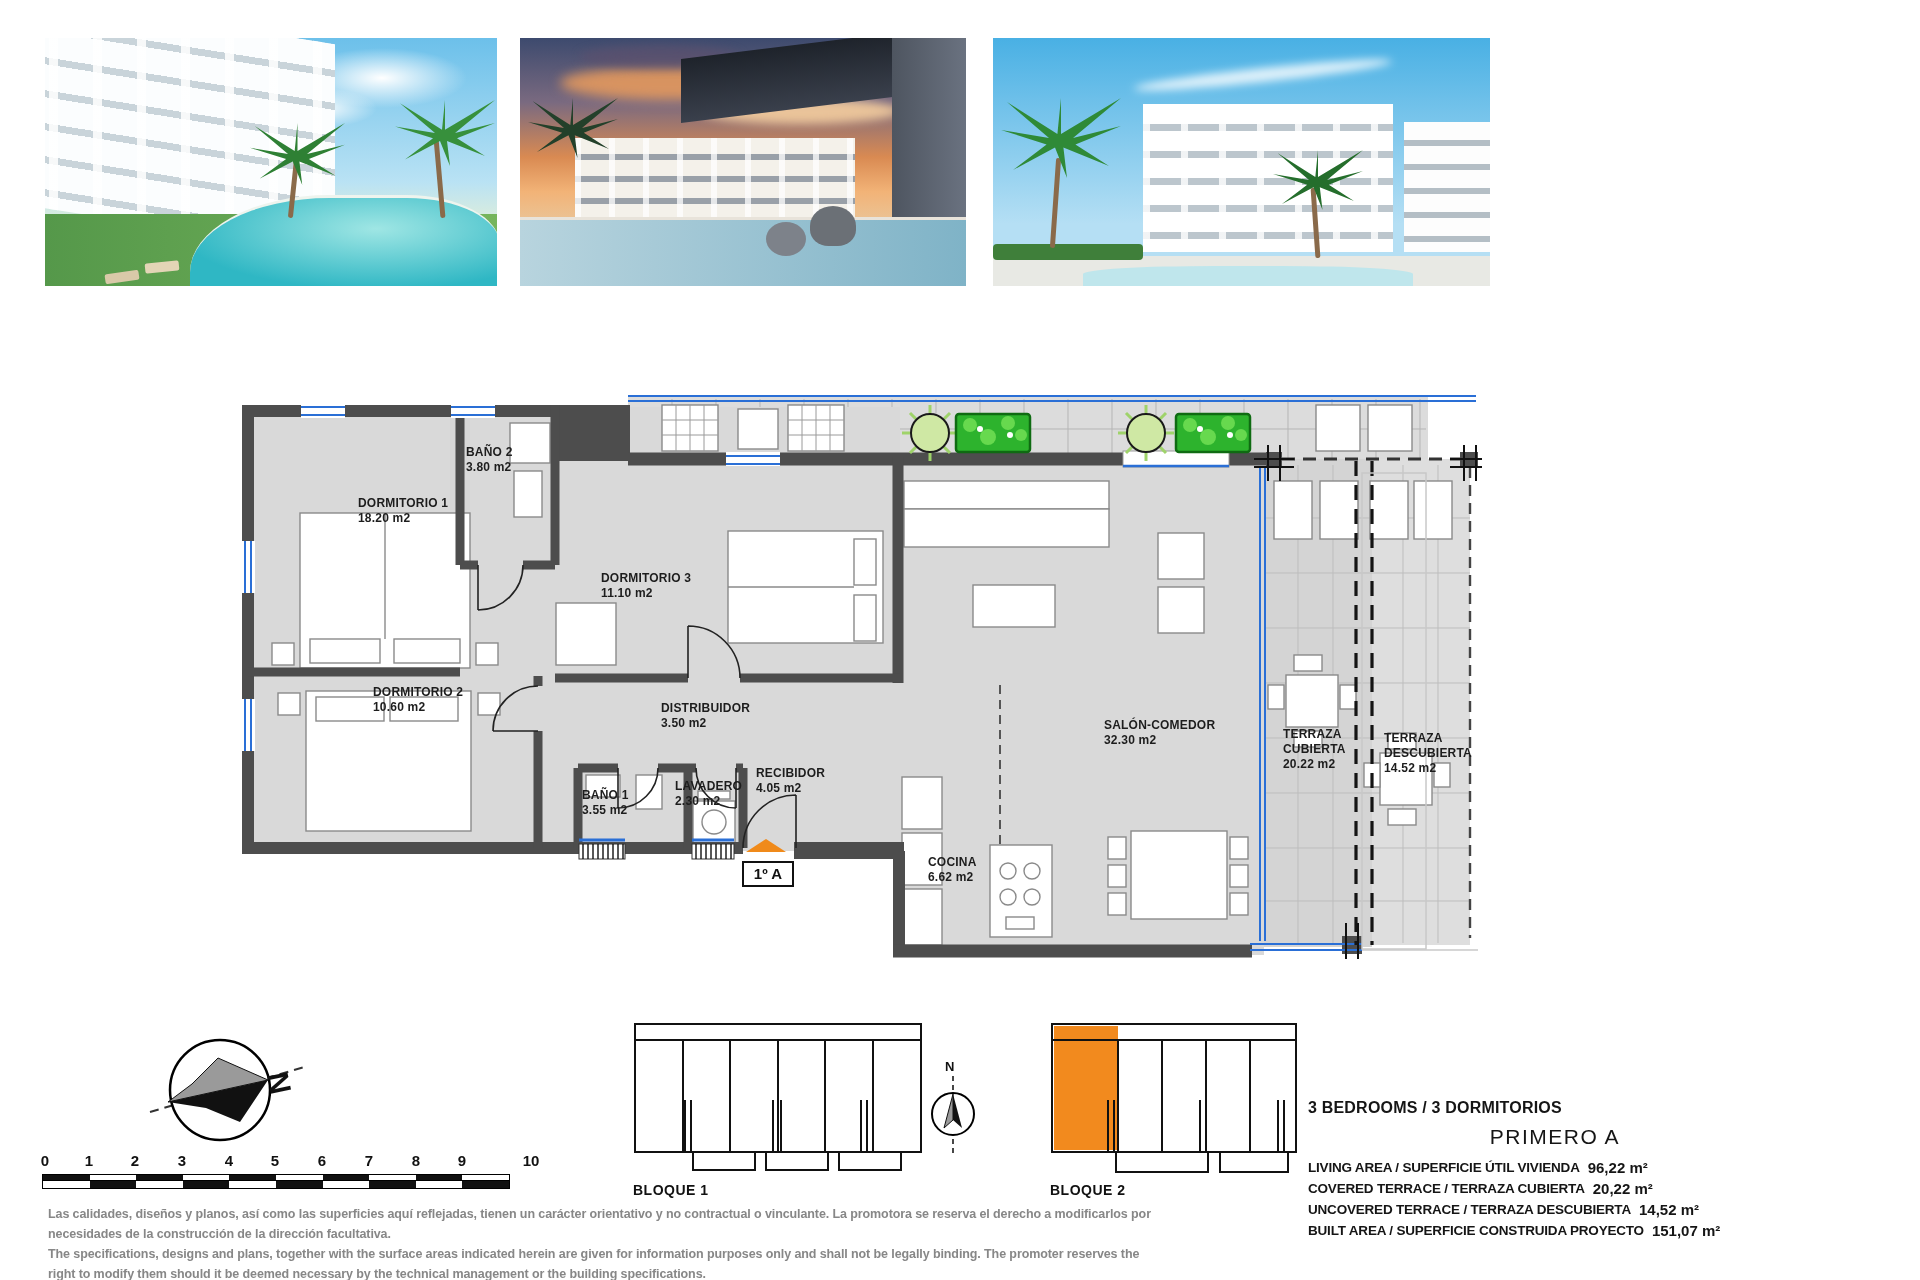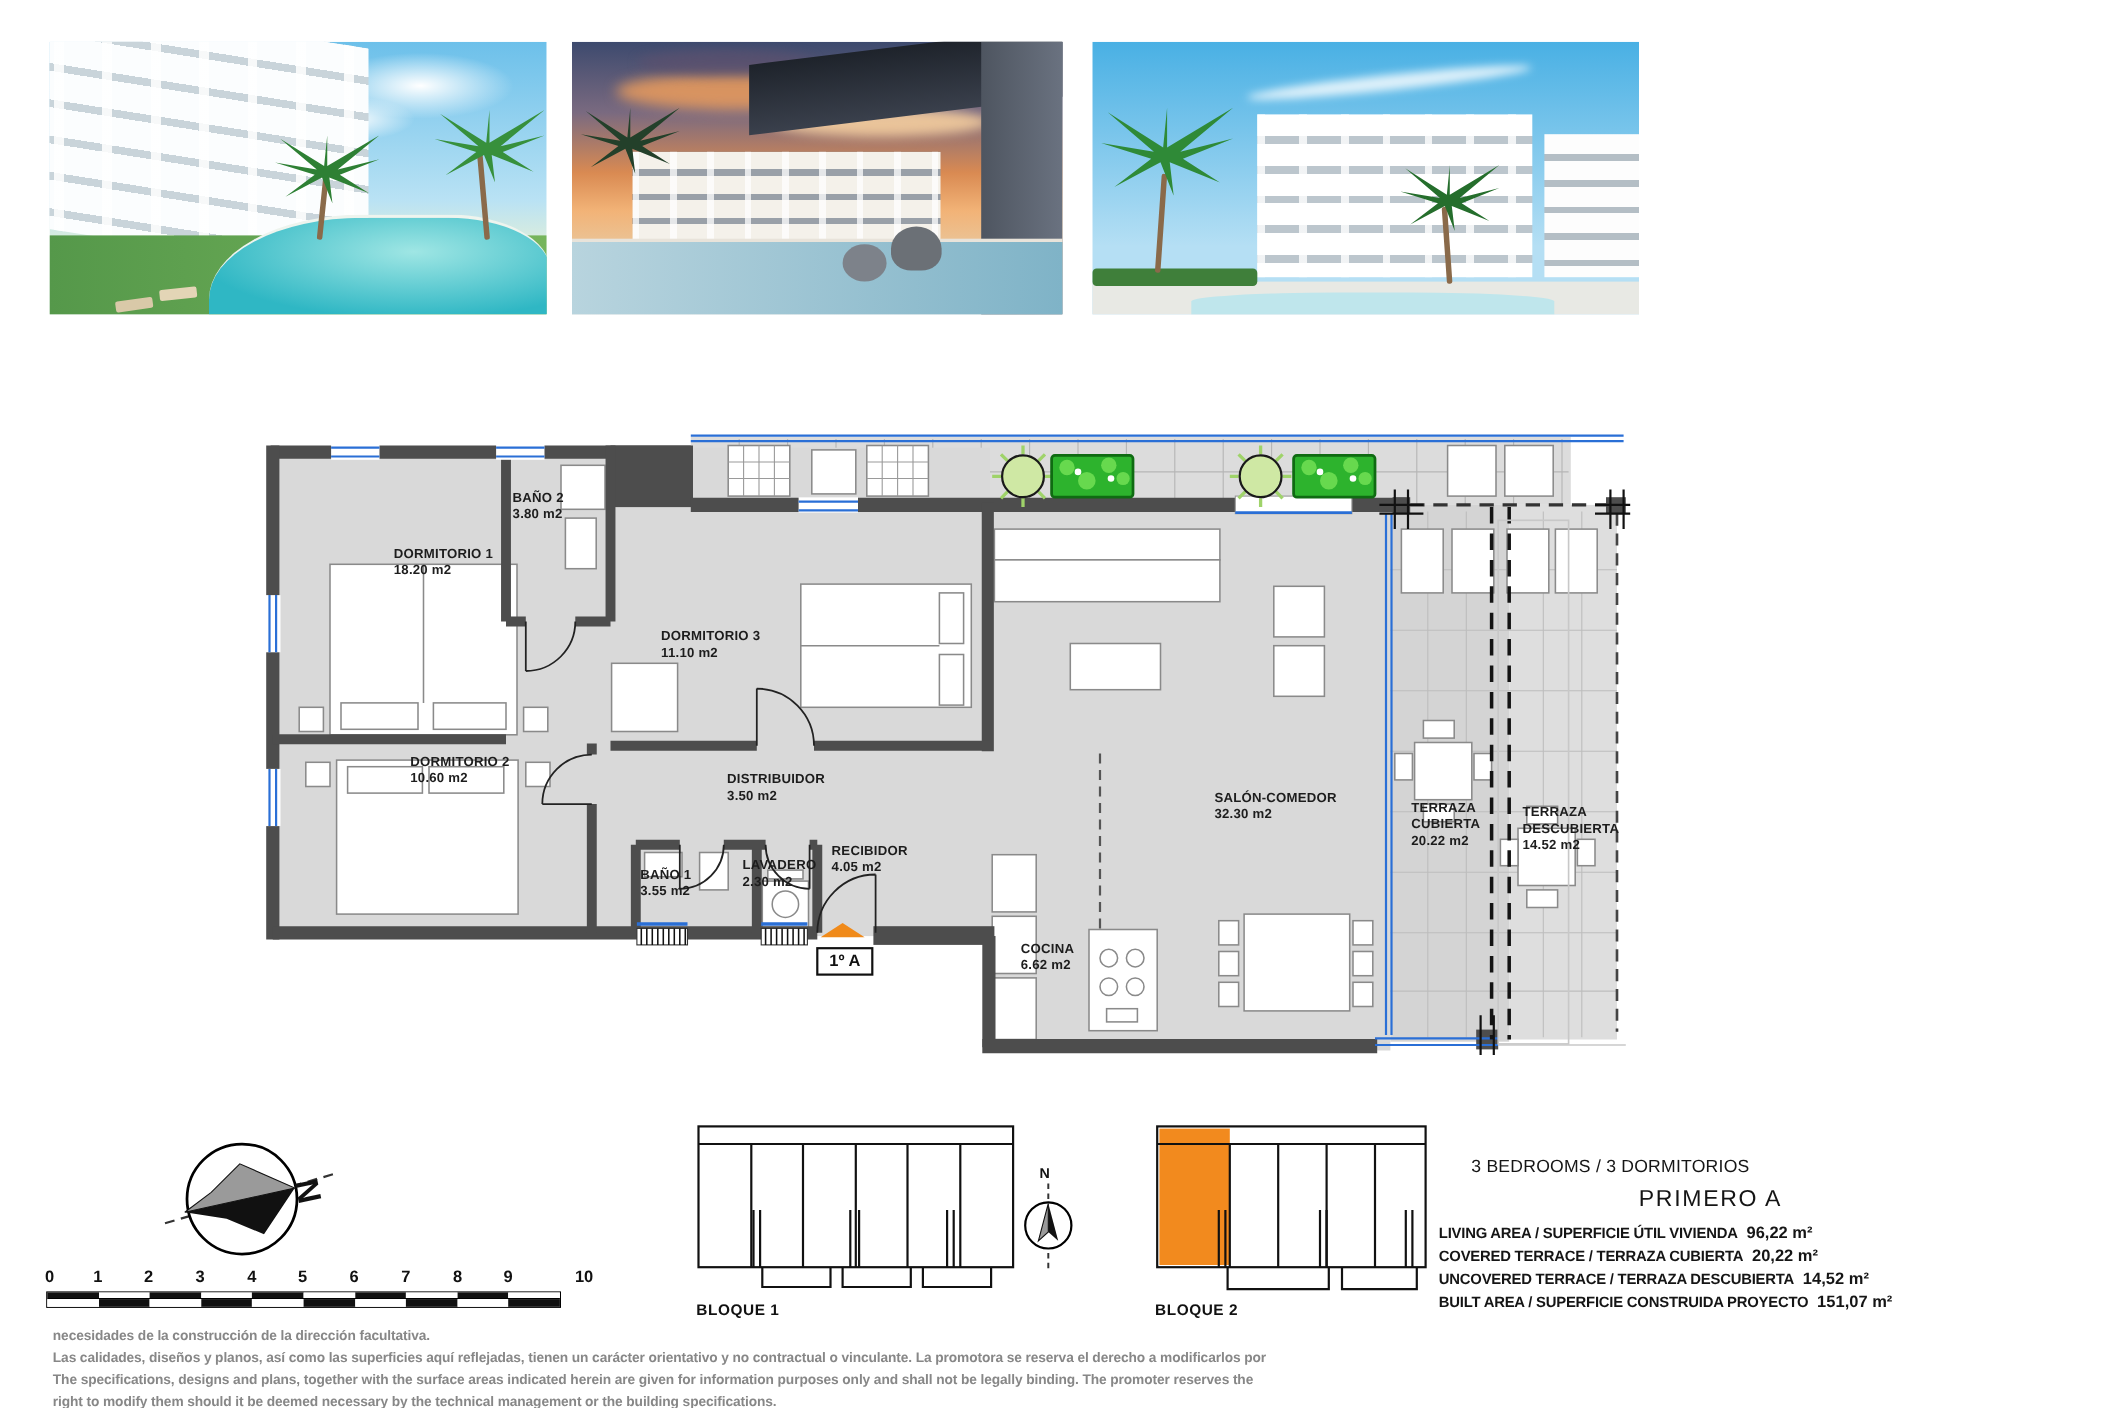--- a/index.html
+++ b/index.html
@@ -42,21 +42,21 @@
   .sb{background:#111;} .sw{background:#fff;}
 
   .blocksvg{position:absolute;}
   #b1{left:633px;top:1022px;}
   #b2{left:1050px;top:1022px;}
   .blklabel{position:absolute;font-weight:bold;font-size:14px;color:#111;letter-spacing:.5px;}
   #b1l{left:633px;top:1182px;width:292px;}
   #b2l{left:1050px;top:1182px;width:250px;}
 
   #specs{position:absolute;left:1308px;top:1052px;width:312px;color:#151515;}
-  #specs .hdr{text-align:center;font-weight:normal;font-size:16px;letter-spacing:.2px;}
+  #specs .hdr{text-align:left;font-weight:bold;font-size:16px;letter-spacing:.2px;margin-top:47px;}
   #specs .unit{text-align:right;font-weight:normal;font-size:21px;letter-spacing:1.5px;margin-top:8px;}
   #specs .rows{margin-top:8px;}
   #specs .srowline{display:flex;justify-content:space-between;line-height:21px;}
   #specs .lab{font-weight:bold;font-size:13.5px;letter-spacing:-.2px;white-space:nowrap;}
   #specs .val{font-weight:bold;font-size:15px;white-space:nowrap;padding-left:8px;}
 
   #disclaimer{position:absolute;left:48px;top:1204px;width:1150px;color:#878787;font-weight:bold;
               font-size:12.5px;line-height:20px;letter-spacing:-.1px;}
   #disclaimer div{white-space:nowrap;}
 </style>
@@ -456,19 +456,19 @@
         <span class="val">14,52 m²</span>
       </div>
       <div class="srowline">
         <span class="lab">BUILT AREA / SUPERFICIE CONSTRUIDA PROYECTO</span>
         <span class="val">151,07 m²</span>
       </div>
     </div>
   </div>
 
   <div id="disclaimer">
+    <div>Las calidades, diseños y planos, así como las superficies aquí reflejadas, tienen un carácter orientativo y no contractual o vinculante. La promotora se reserva el derecho a modificarlos por</div>
     <div>necesidades de la construcción de la dirección facultativa.</div>
-    <div>Las calidades, diseños y planos, así como las superficies aquí reflejadas, tienen un carácter orientativo y no contractual o vinculante. La promotora se reserva el derecho a modificarlos por</div>
     <div>The specifications, designs and plans, together with the surface areas indicated herein are given for information purposes only and shall not be legally binding. The promoter reserves the</div>
     <div>right to modify them should it be deemed necessary by the technical management or the building specifications.</div>
   </div>
 
 </div>
 
 </body></html>

